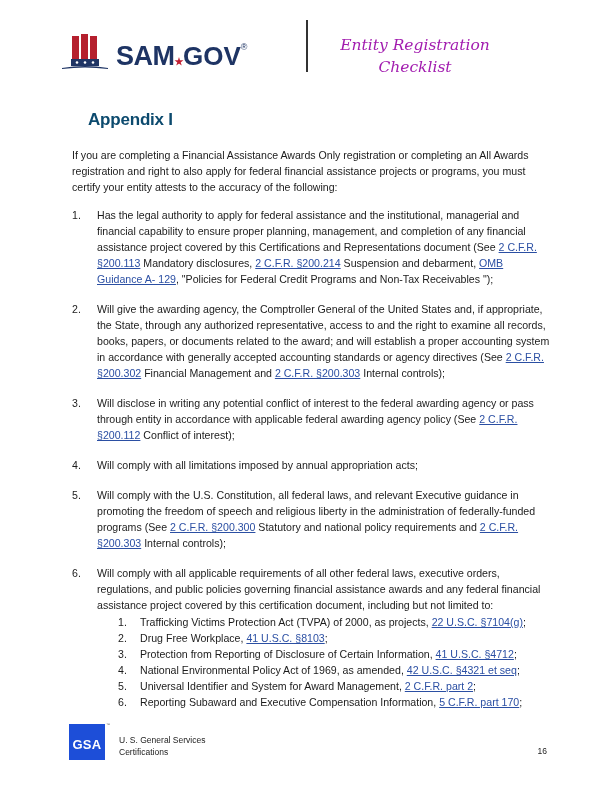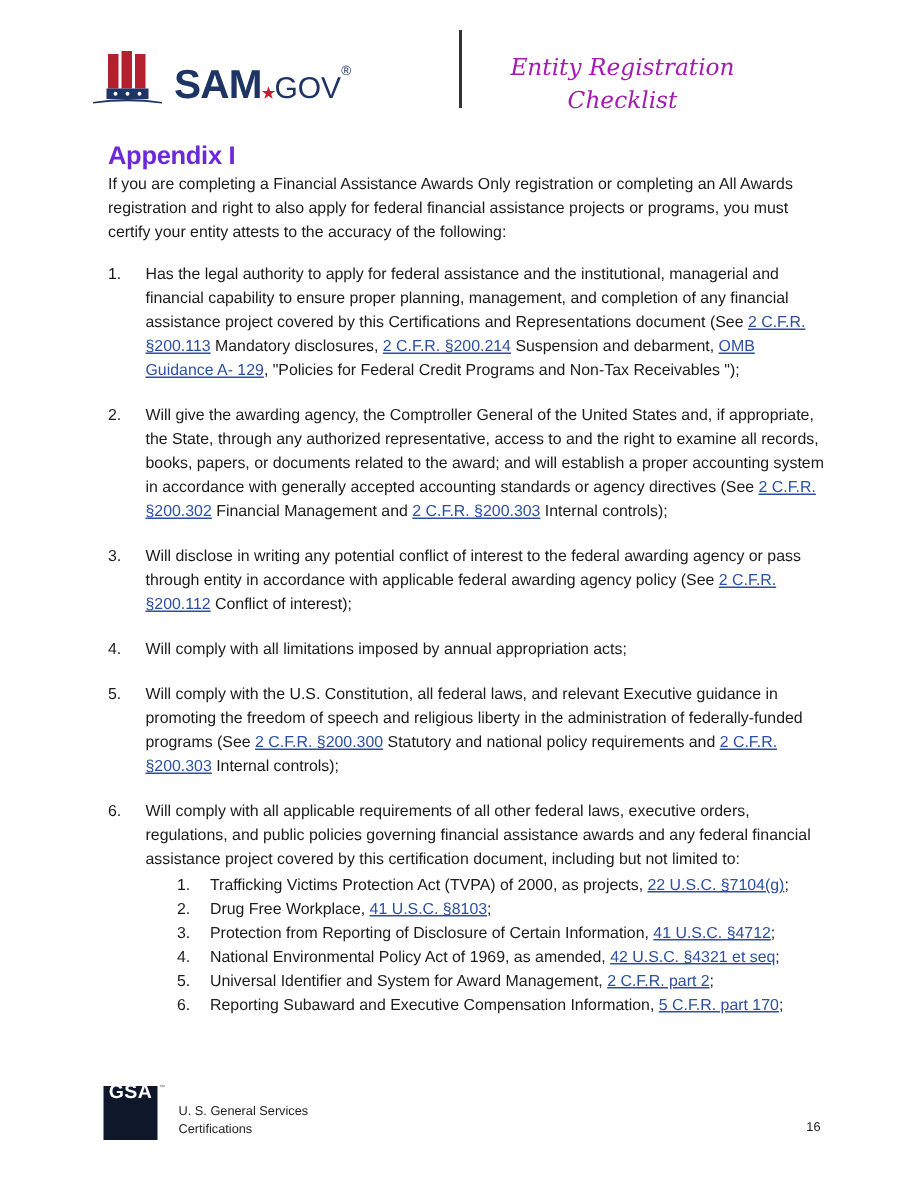--- a/index.html
+++ b/index.html
@@ -3,41 +3,41 @@
 <meta charset="utf-8">
 <style>
   html, body { margin: 0; padding: 0; background: #ffffff; }
   body { width: 612px; height: 792px; position: relative; overflow: hidden;
          font-family: "Liberation Sans", sans-serif; color: #1b1b1b; }
   .header { position: absolute; left: 0; top: 0; width: 612px; height: 90px; }
   .logo { position: absolute; left: 62px; top: 34px; display: flex; align-items: flex-end; }
   .logo svg { display: block; }
   .logo-text { font-family: "Liberation Sans", sans-serif; font-weight: bold; font-size: 27px;
                color: #1e3464; letter-spacing: -0.5px; line-height: 1; margin-left: 2px; }
-  .logo-gov { font-weight: normal; font-size: 20px; color: #1e3464; letter-spacing: 0; }
+  .logo-gov { font-weight: bold; font-size: 26px; color: #1e3464; letter-spacing: 0; }
   .logo-star { color: #c21f32; font-size: 10px; vertical-align: baseline; }
   .logo-reg { font-size: 9px; vertical-align: top; font-weight: normal; }
   .vline { position: absolute; left: 306px; top: 20px; width: 2px; height: 52px; background: #333; }
   .doc-title { position: absolute; left: 330px; top: 34px; width: 170px; text-align: center;
                font-family: "DejaVu Serif", serif; font-style: italic; font-size: 15.5px;
                line-height: 22px; color: #a21caf; }
   .content { position: absolute; left: 72px; top: 93px; width: 478px; font-size: 10.6px; line-height: 16px; }
-  h1 { margin: 0; font-size: 17px; font-weight: bold; line-height: 22px; color: #6d28d9; letter-spacing: -0.2px; }
+  h1 { margin: 16px; font-size: 17px; font-weight: bold; line-height: 22px; color: #0c4a6e; letter-spacing: -0.2px; }
   h2 { margin: 7px 0 1px 0; font-size: 13px; font-weight: normal; color: #444; line-height: 18px; }
   p.intro { margin: 0; }
   ol.main { margin: 12px 0 0 0; padding: 0; list-style: none; }
   ol.main > li { position: relative; padding-left: 25px; margin-bottom: 14px; }
   .num { position: absolute; left: 0; top: 0; }
   ol.sub { list-style: none; margin: 1px 0 0 0; padding: 0 0 0 0; }
   ol.sub > li { position: relative; padding-left: 22px; margin-left: 21px; }
   a { color: #2b4fa3; text-decoration: underline; }
   .footer { position: absolute; left: 69px; top: 724px; width: 480px; height: 40px; }
-  .gsa-logo { position: absolute; left: 0; top: 0; width: 36px; height: 36px; background: #0f172a;
+  .gsa-logo { position: absolute; left: 0; top: 0; width: 36px; height: 36px; background: #1d4ed8;
               color: #fff; font-weight: bold; font-size: 13px; display: flex; align-items: flex-end;
-              justify-content: center; padding-bottom: 17px; box-sizing: border-box; }
+              justify-content: center; padding-bottom: 0; box-sizing: border-box; }
   .gsa-logo span { margin-bottom: 8px; letter-spacing: 0.3px; }
   .gsa-tm { position: absolute; left: 37px; top: -2px; font-size: 4px; color: #666; }
   .agency { position: absolute; left: 50px; top: 10px; font-size: 8.5px; line-height: 12px; color: #222; }
   .page-num { position: absolute; right: 2px; top: 22px; font-size: 8.5px; color: #222; }
 </style>
 </head>
 <body>
 
 <div class="header">
   <div class="logo">

